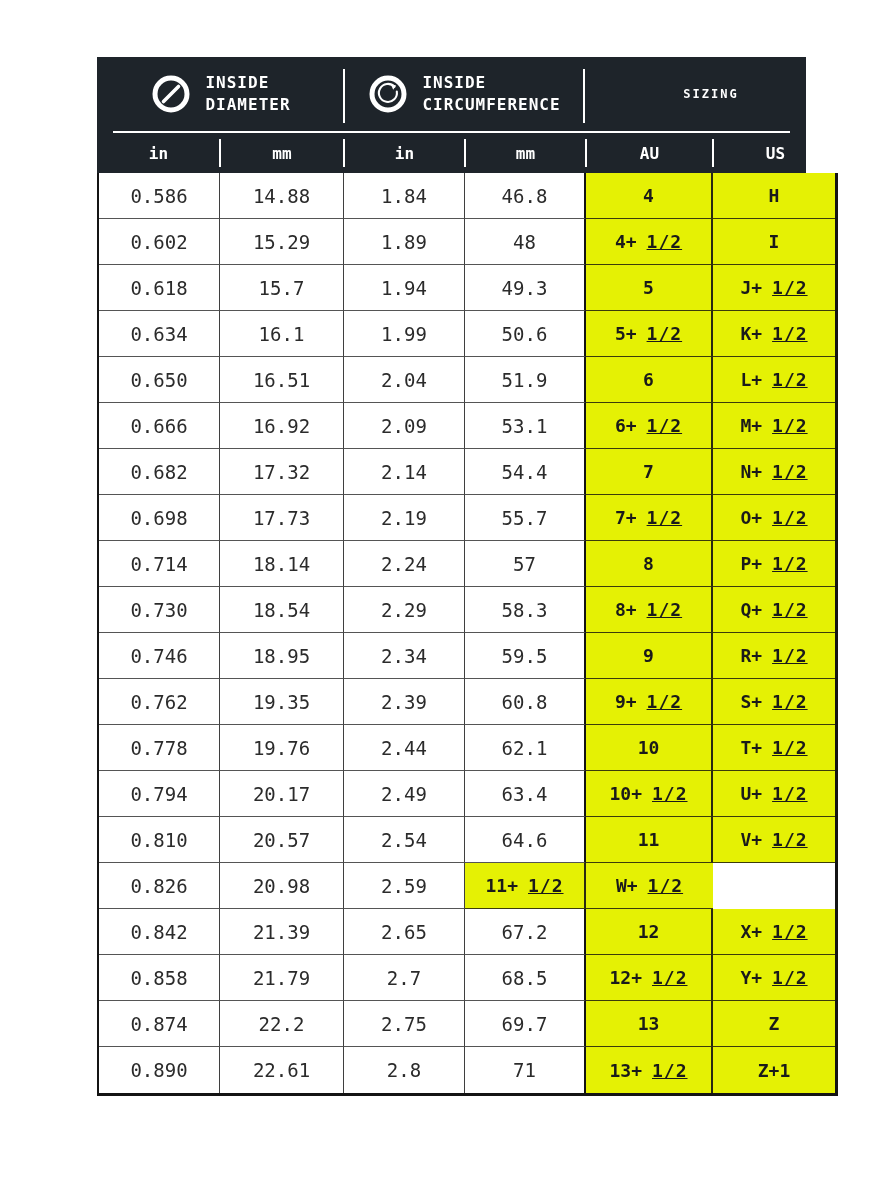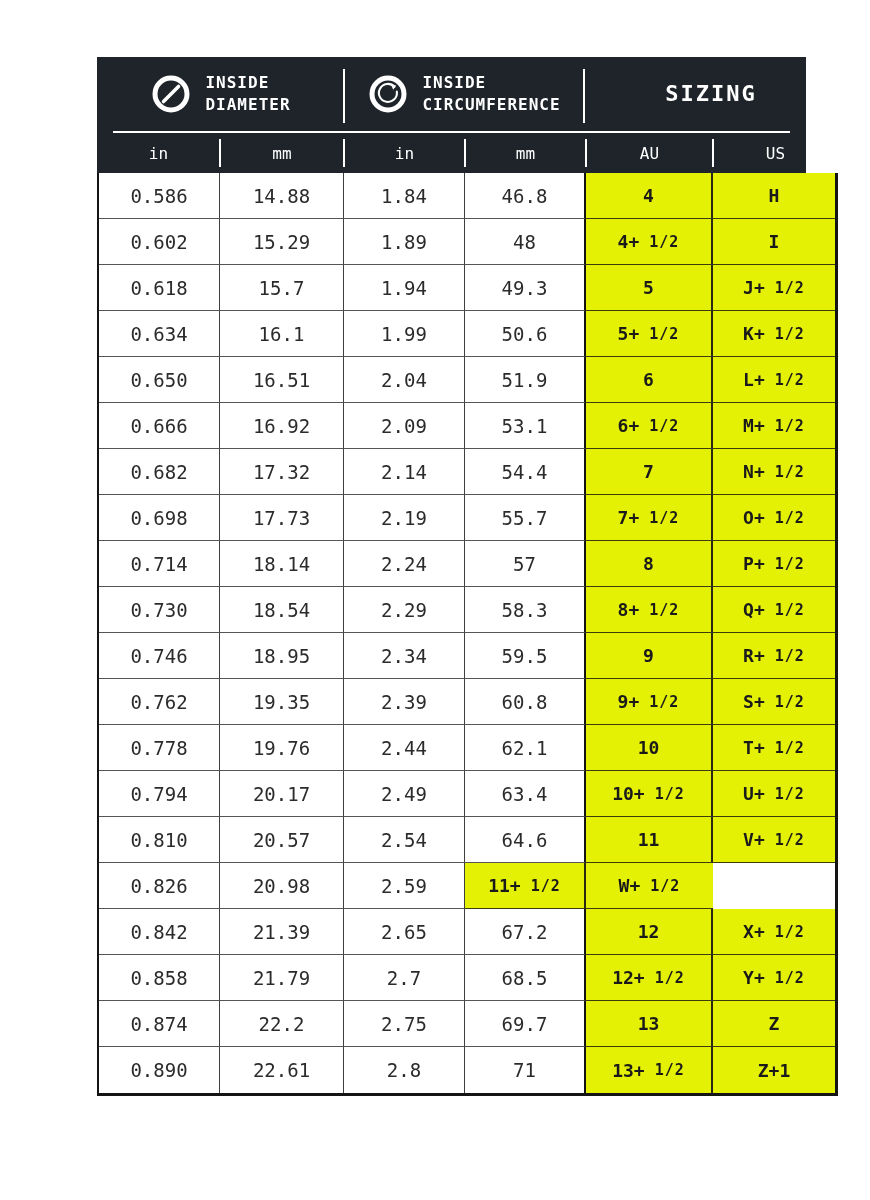--- a/index.html
+++ b/index.html
@@ -53,37 +53,37 @@
   }
   .icon svg { display: block; }
   .glabel {
     display: flex;
     flex-direction: column;
     font-size: 16px;
     font-weight: bold;
     letter-spacing: 1px;
     line-height: 1.35;
   }
-  .glabel.single { font-size: 22px; letter-spacing: 2px; }
+  .glabel.single { font-size: 12px; letter-spacing: 2px; }
   .hr {
     height: 2px;
     background: #ffffff;
     margin: 0 16px;
   }
   .sub-row {
     display: grid;
     grid-template-columns: 123px 124px 121px 121px 127px 125px;
     height: 40px;
   }
   .sub-cell {
     display: flex;
     align-items: center;
     justify-content: center;
     font-size: 16px;
-    font-weight: normal;
+    font-weight: bold;
     position: relative;
   }
   .sub-cell:not(:last-child)::after {
     content: "";
     position: absolute;
     right: -1px;
     top: 6px;
     bottom: 6px;
     width: 2px;
     background: #ffffff;
@@ -115,24 +115,25 @@
   .cell.c4, .cell.c5 {
     background: var(--highlight);
     font-weight: bold;
     font-size: 18px;
     color: #1a1a1a;
     border-bottom: 1px solid #3c3c0a;
   }
   .cell.c4 { border-right: 2px solid #2a2a12; }
   .cell.c5 { border-right: none; }
   .frac {
-    font-size: 15px;
+    font-size: 18px;
     font-weight: bold;
     margin-left: 10px;
     letter-spacing: 1px;
+    text-decoration: underline;
   }
 </style>
 </head>
 <body>
 
 <div class="sheet">
 
   <div class="thead">
     <div class="group-row">
 

